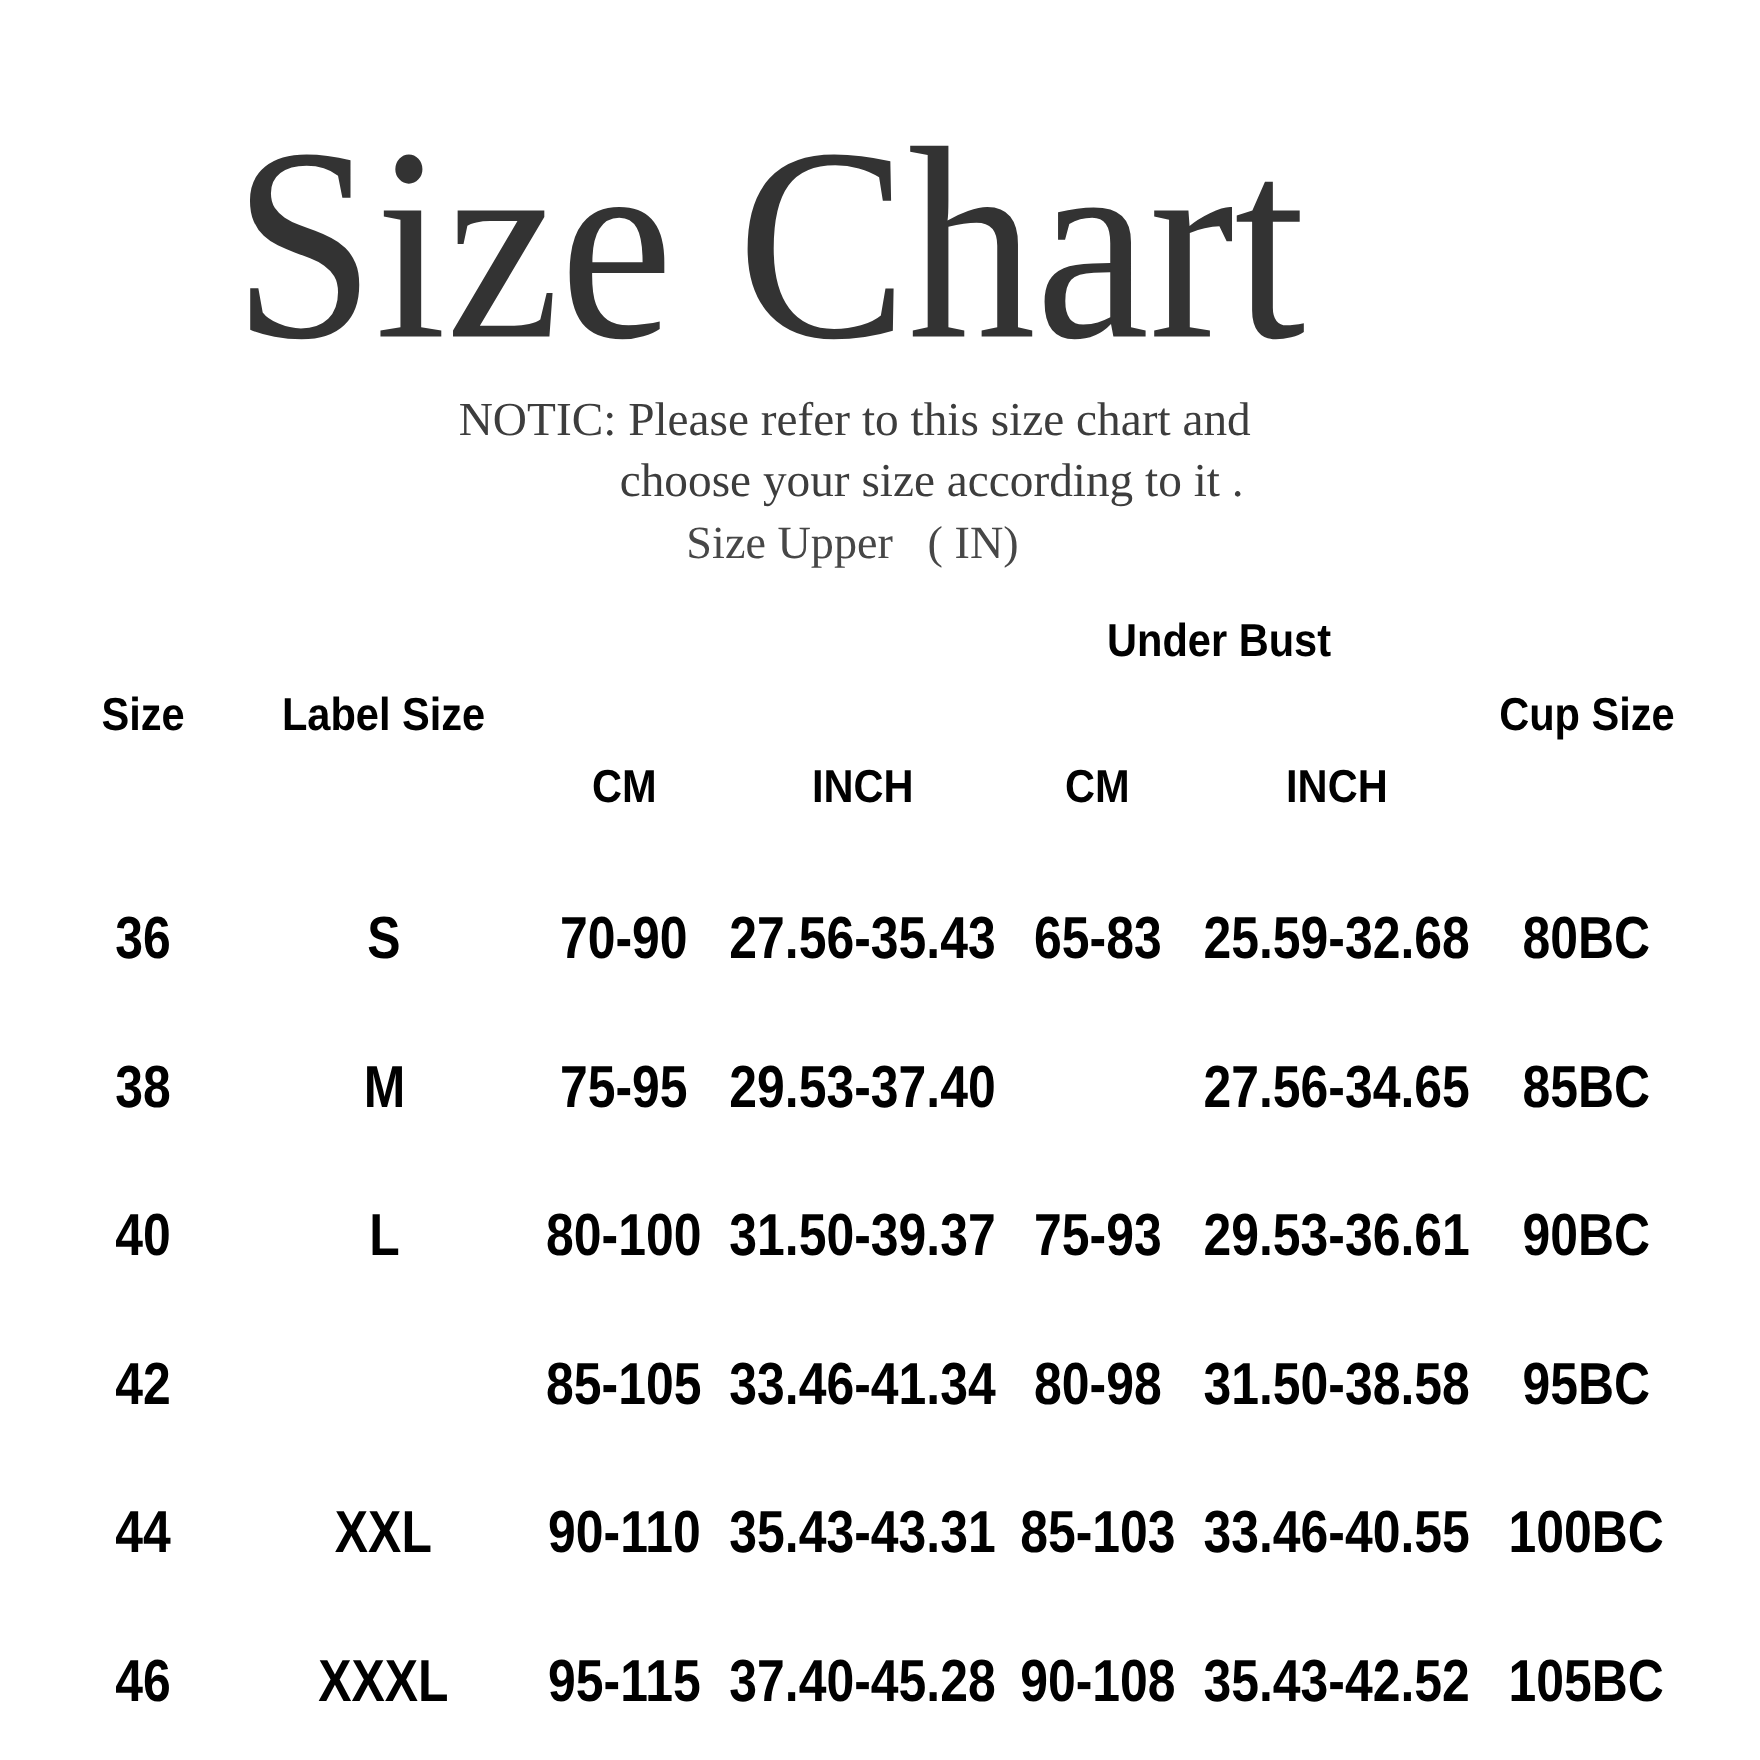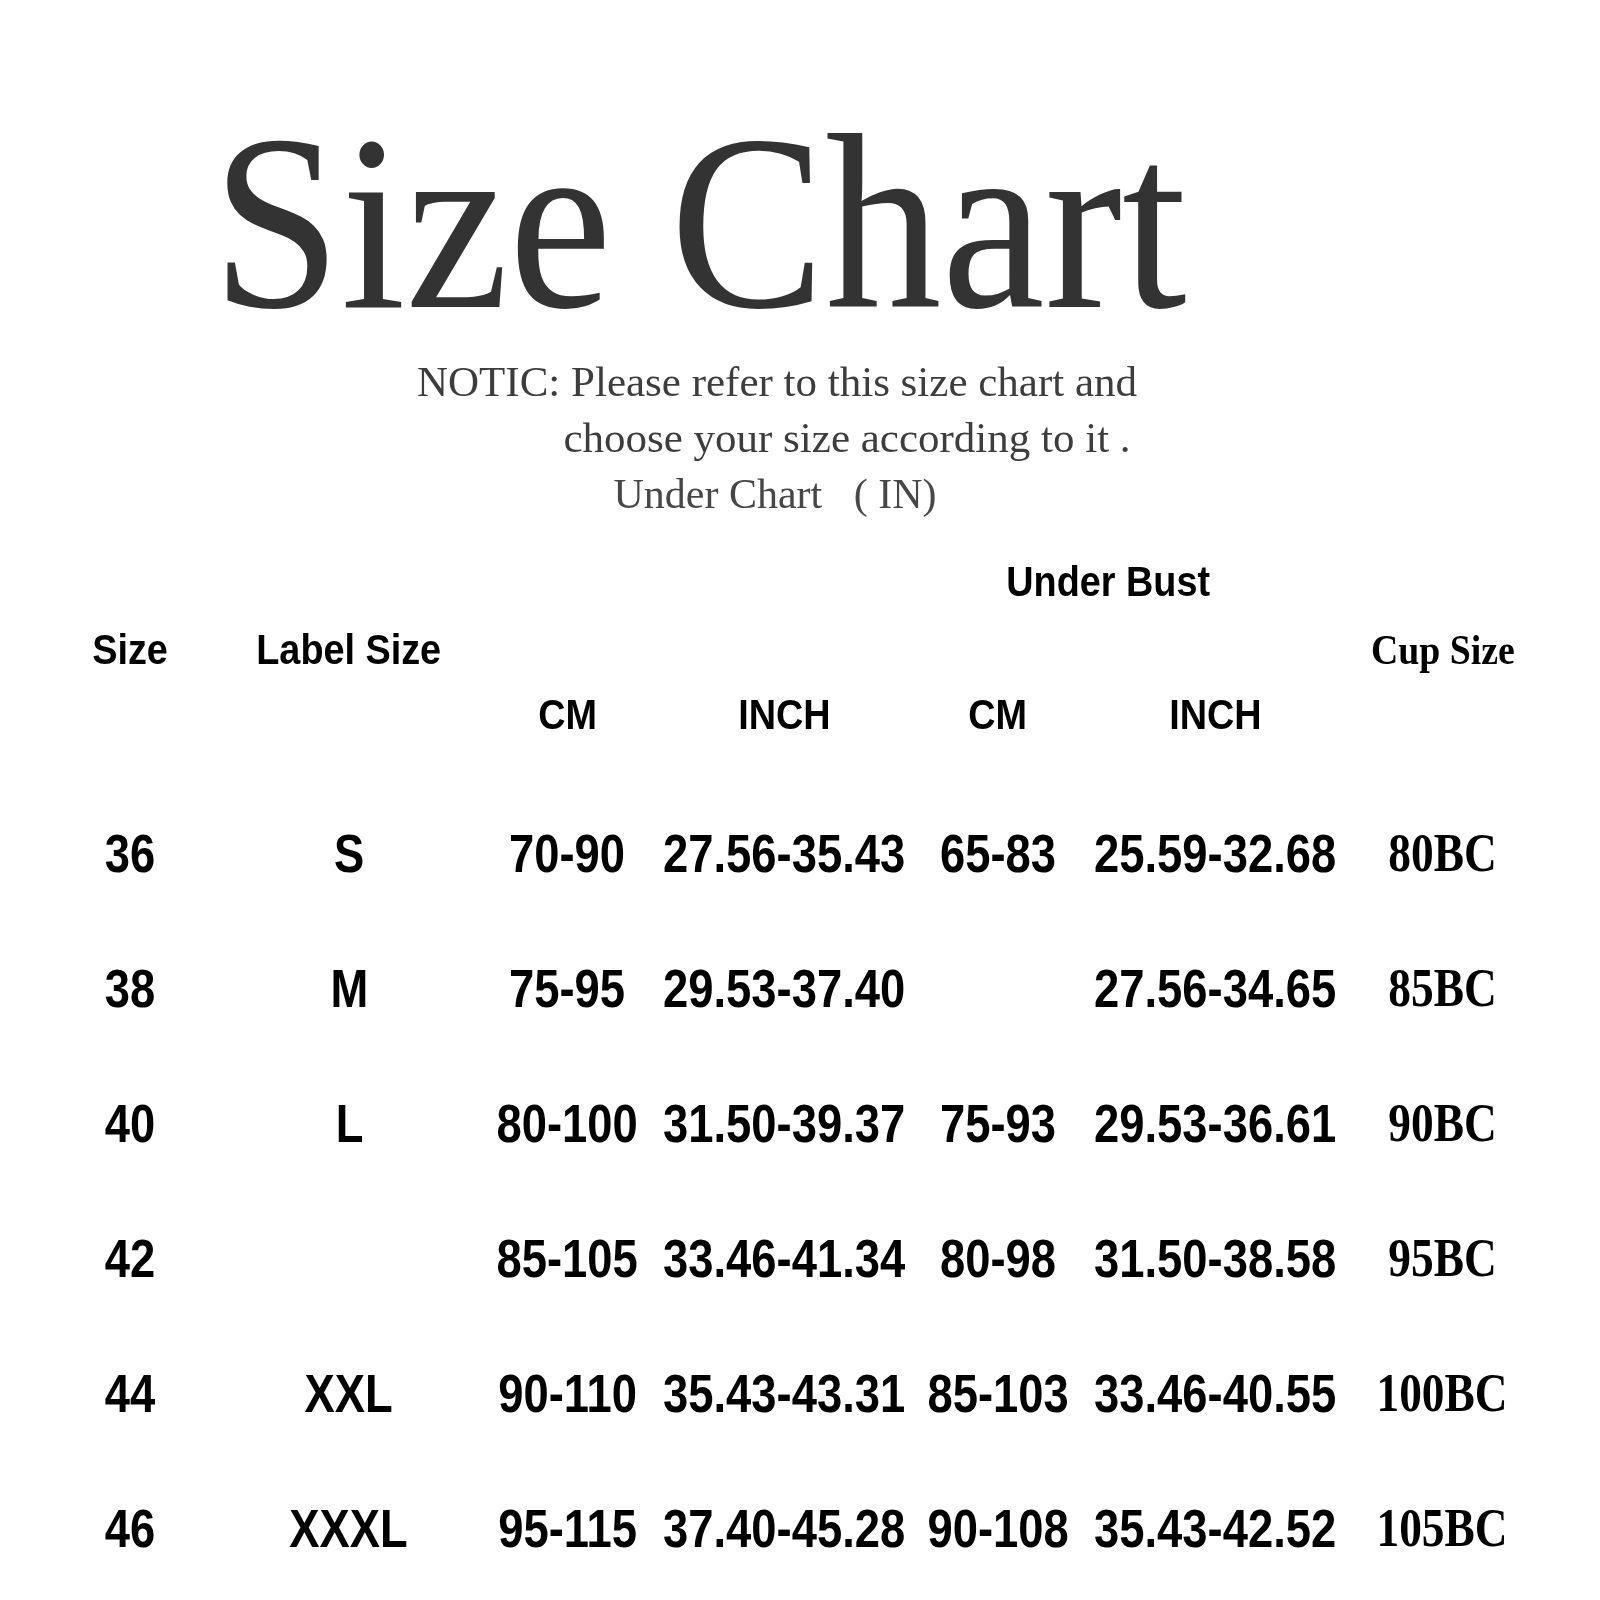--- a/index.html
+++ b/index.html
@@ -64,39 +64,39 @@
     grid-template-rows: 68px 68px 62px 39px 135px 135px 135px 135px 135px 135px;
     color: #000000;
   }
   .cell {
     display: flex;
     align-items: center;
     justify-content: center;
     white-space: nowrap;
   }
   .cell.c1 { padding-left: 20px; }
-  .cell.c7 { padding-right: 40px; font-family: Liberation Serif, serif; }
+  .cell.c7 { padding-right: 40px; }
   .hd { font-size: 42px; font-weight: 700; }
   .hd .hx { display: inline-block; transform: scaleX(0.90); transform-origin: center; }
   .dt { font-size: 54px; font-weight: 700; }
   .dt .cx { display: inline-block; transform: scaleX(0.84); transform-origin: center; }
 </style>
 </head>
 <body>
 
 <div id="canvas">
 
   <div id="title-wrap">
     <span class="tx">Size Chart</span>
   </div>
 
   <div id="notice">
     <div class="line l1"><span>NOTIC: Please refer to this size chart and</span></div>
     <div class="line l2"><span>choose your size according to it .</span></div>
-    <div class="line l3"><span>Under Chart   ( IN)</span></div>
+    <div class="line l3"><span>Size Upper   ( IN)</span></div>
   </div>
 
   <div id="size-table">
 
     <div class="cell hd c1" style="grid-area:2/1/3/2">
         <span class="hx">Size</span>
       </div>
 
     <div class="cell hd" style="grid-area:1/5/2/7">
         <span class="hx">Under Bust</span>

